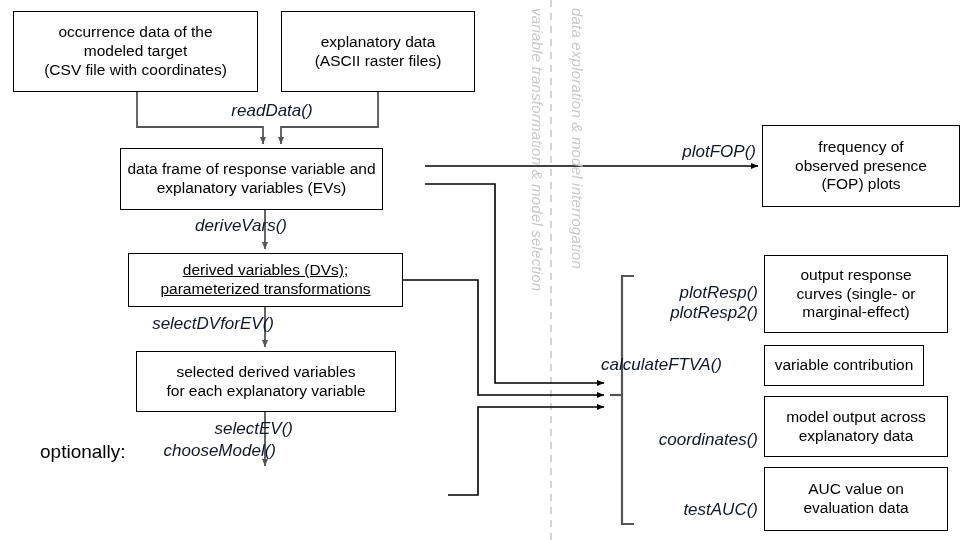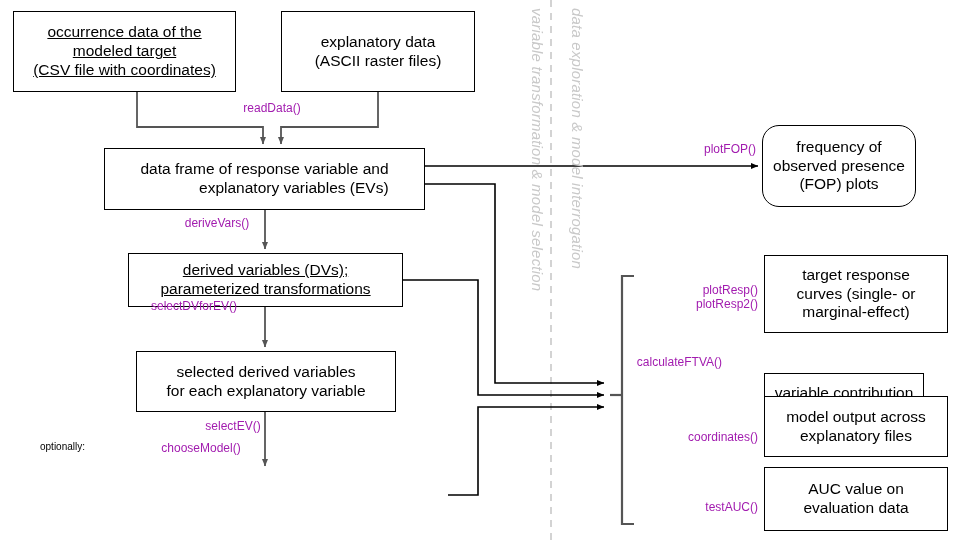--- a/index.html
+++ b/index.html
@@ -25,32 +25,33 @@
     justify-content:center;
     text-align:center;
     line-height:1.22;
     font-size:15.5px;
     padding:2px 5px;
     white-space:pre-line;
     z-index:3;
   }
   .fn{
     position:absolute;
-    color:#a21caf;
-    font-size:12px;
+    color:#0f172a;
+    font-size:17px;
     line-height:1.18;
     white-space:pre-line;
     z-index:4;
     text-align:right;
+    font-style:italic;
   }
-  .fn.left{text-align:center;}
+  .fn.left{text-align:right;}
   .fn.ctr{text-align:center;}
   .opt{
     position:absolute;
-    font-size:10px;
+    font-size:19px;
     color:#000000;
     z-index:4;
     white-space:nowrap;
   }
   .vtext{
     position:absolute;
     color:#c9c9c9;
     font-size:15px;
     font-style:italic;
     white-space:nowrap;
@@ -96,58 +97,58 @@
 
     <path d="M403,280 L478,280 L478,395 L604,395" fill="none" stroke="#000000" stroke-width="1.6" marker-end="url(#ah)"></path>
 
     <path d="M448,495 L478,495 L478,407 L604,407" fill="none" stroke="#000000" stroke-width="1.6" marker-end="url(#ah)"></path>
 
     <path d="M634,276 L622,276 L622,524 L634,524" fill="none" stroke="#555555" stroke-width="2.2"></path>
 
     <path d="M622,395 L610,395" fill="none" stroke="#555555" stroke-width="2.2"></path>
   </svg>
 
-  <div class="box" style="left:13px;top:11px;width:223px;height:81px;text-decoration:underline;">occurrence data of the
+  <div class="box" style="left:13px;top:11px;width:245px;height:81px;">occurrence data of the
 modeled target
 (CSV file with coordinates)</div>
 
   <div class="box" style="left:281px;top:11px;width:194px;height:81px;">explanatory data
 (ASCII raster files)</div>
 
-  <div class="box" style="left:104px;top:148px;width:321px;height:62px;text-align:right;">data frame of response variable and
+  <div class="box" style="left:120px;top:148px;width:263px;height:62px;">data frame of response variable and
 explanatory variables (EVs)</div>
 
   <div class="box" style="left:128px;top:253px;width:275px;height:54px;text-decoration:underline;">derived variables (DVs);
 parameterized transformations</div>
 
   <div class="box" style="left:136px;top:351px;width:260px;height:61px;">selected derived variables
 for each explanatory variable</div>
 
 
-  <div class="box" style="left:762px;top:125px;width:154px;height:82px;border-radius:17px;">frequency of
+  <div class="box" style="left:762px;top:125px;width:198px;height:82px;">frequency of
 observed presence
 (FOP) plots</div>
 
-  <div class="box" style="left:764px;top:255px;width:184px;height:78px;">target response
+  <div class="box" style="left:764px;top:255px;width:184px;height:78px;">output response
 curves (single- or
 marginal-effect)</div>
 
-  <div class="box" style="left:764px;top:345px;width:160px;height:41px;margin-top:28px;">variable contribution</div>
+  <div class="box" style="left:764px;top:345px;width:160px;height:41px;">variable contribution</div>
 
   <div class="box" style="left:764px;top:396px;width:184px;height:61px;">model output across
-explanatory files</div>
+explanatory data</div>
 
   <div class="box" style="left:764px;top:467px;width:184px;height:64px;">AUC value on
 evaluation data</div>
 
   <div class="fn ctr" style="left:212px;top:101px;width:120px;">readData()</div>
 
   <div class="fn left" style="left:147px;top:216px;width:140px;">deriveVars()</div>
 
-  <div class="fn left" style="left:114px;top:299px;width:160px;">selectDVforEV()</div>
+  <div class="fn left" style="left:114px;top:314px;width:160px;">selectDVforEV()</div>
 
   <div class="fn left" style="left:160px;top:419px;width:120px;margin-left:13px;">selectEV()</div>
 
   <div class="opt" style="left:40px;top:441px;">optionally:</div>
 
   <div class="fn left" style="left:126px;top:441px;width:150px;">chooseModel()</div>
 
   <div class="fn" style="left:640px;top:142px;width:116px;">plotFOP()</div>
 
   <div class="fn" style="left:640px;top:283px;width:118px;">plotResp()

